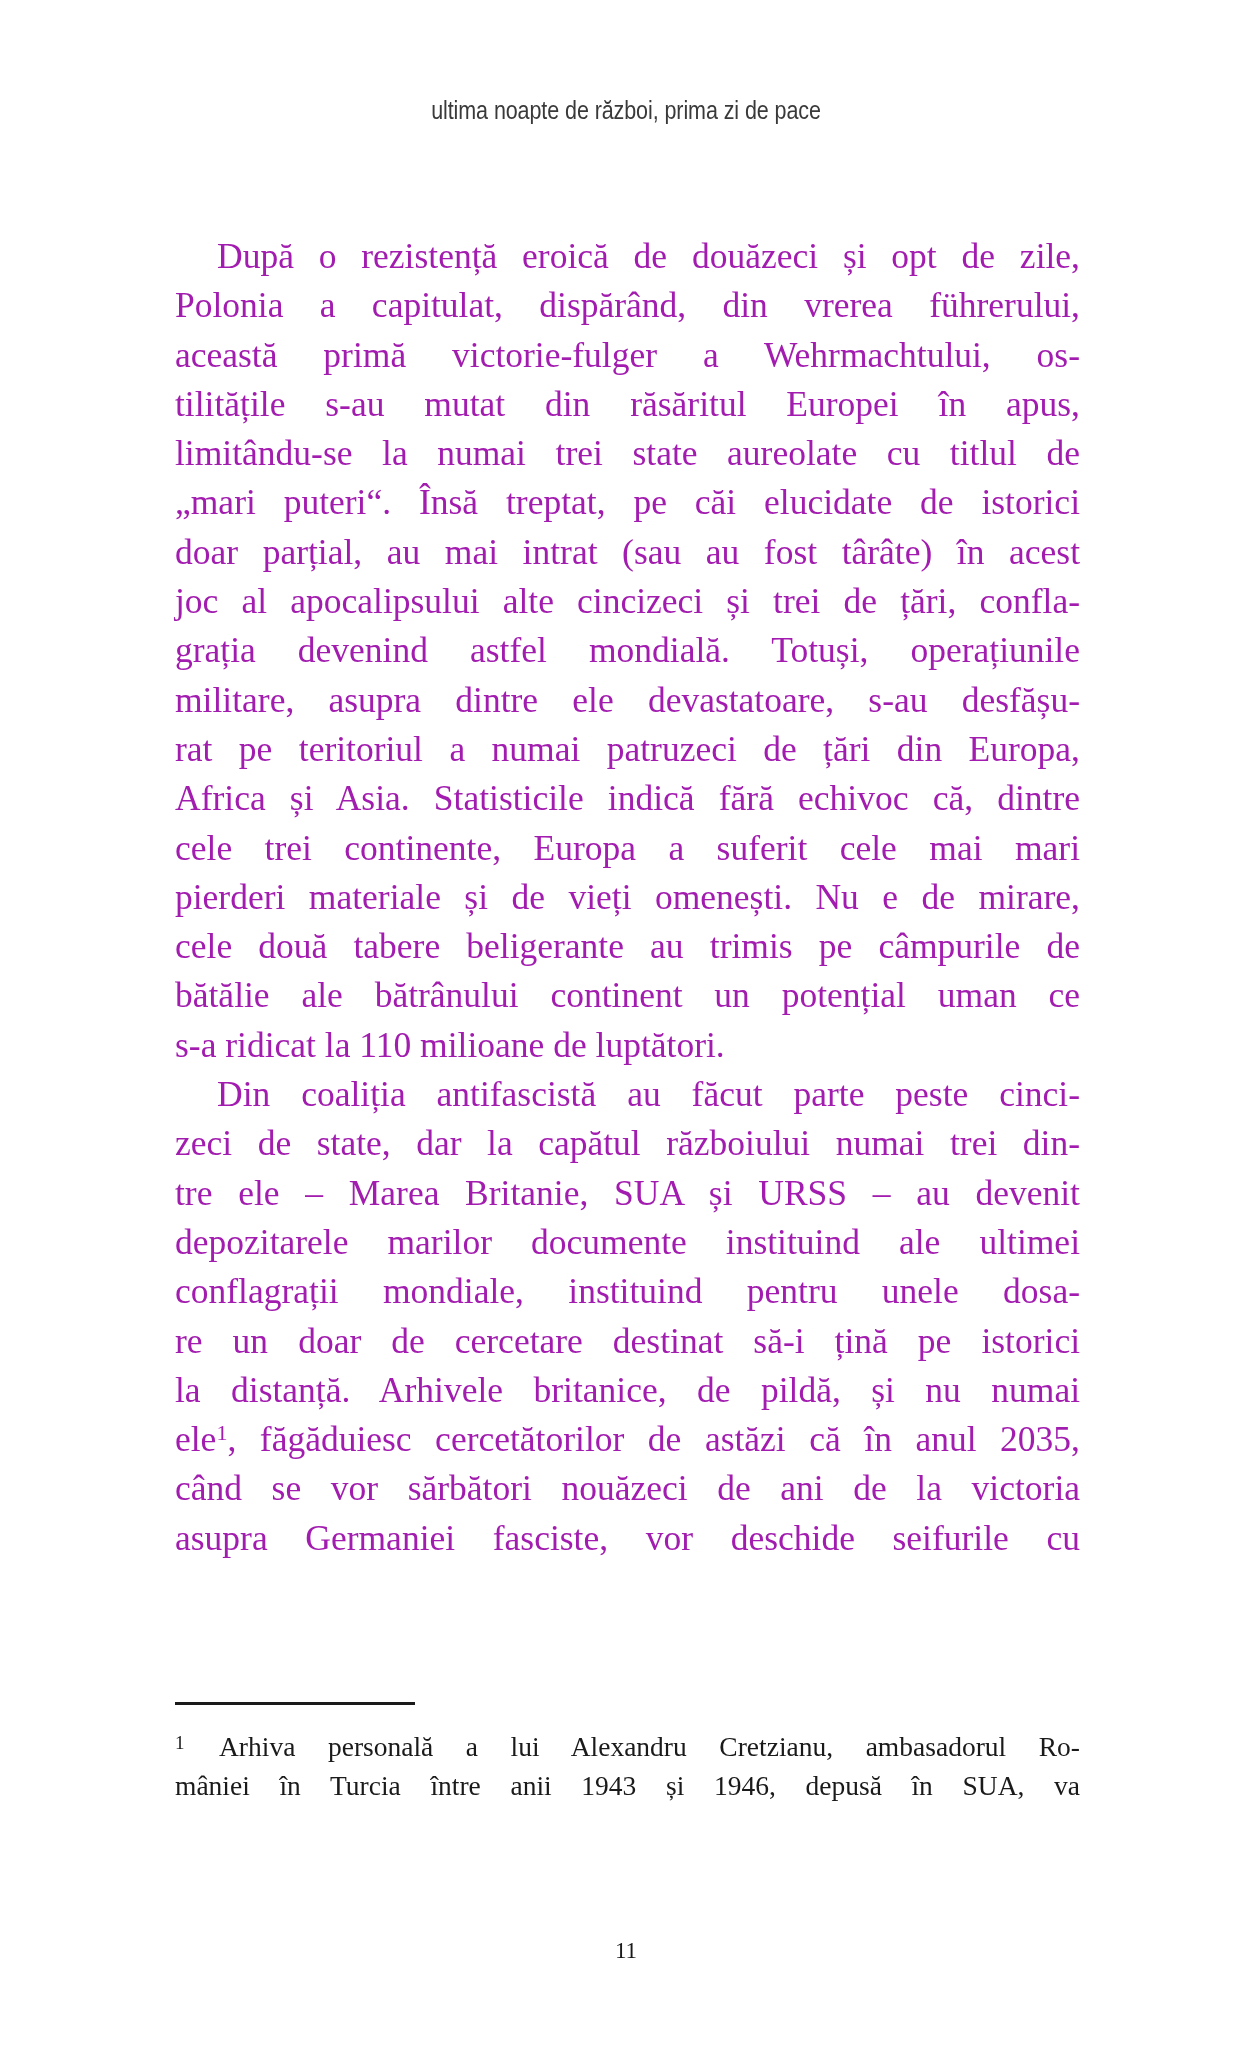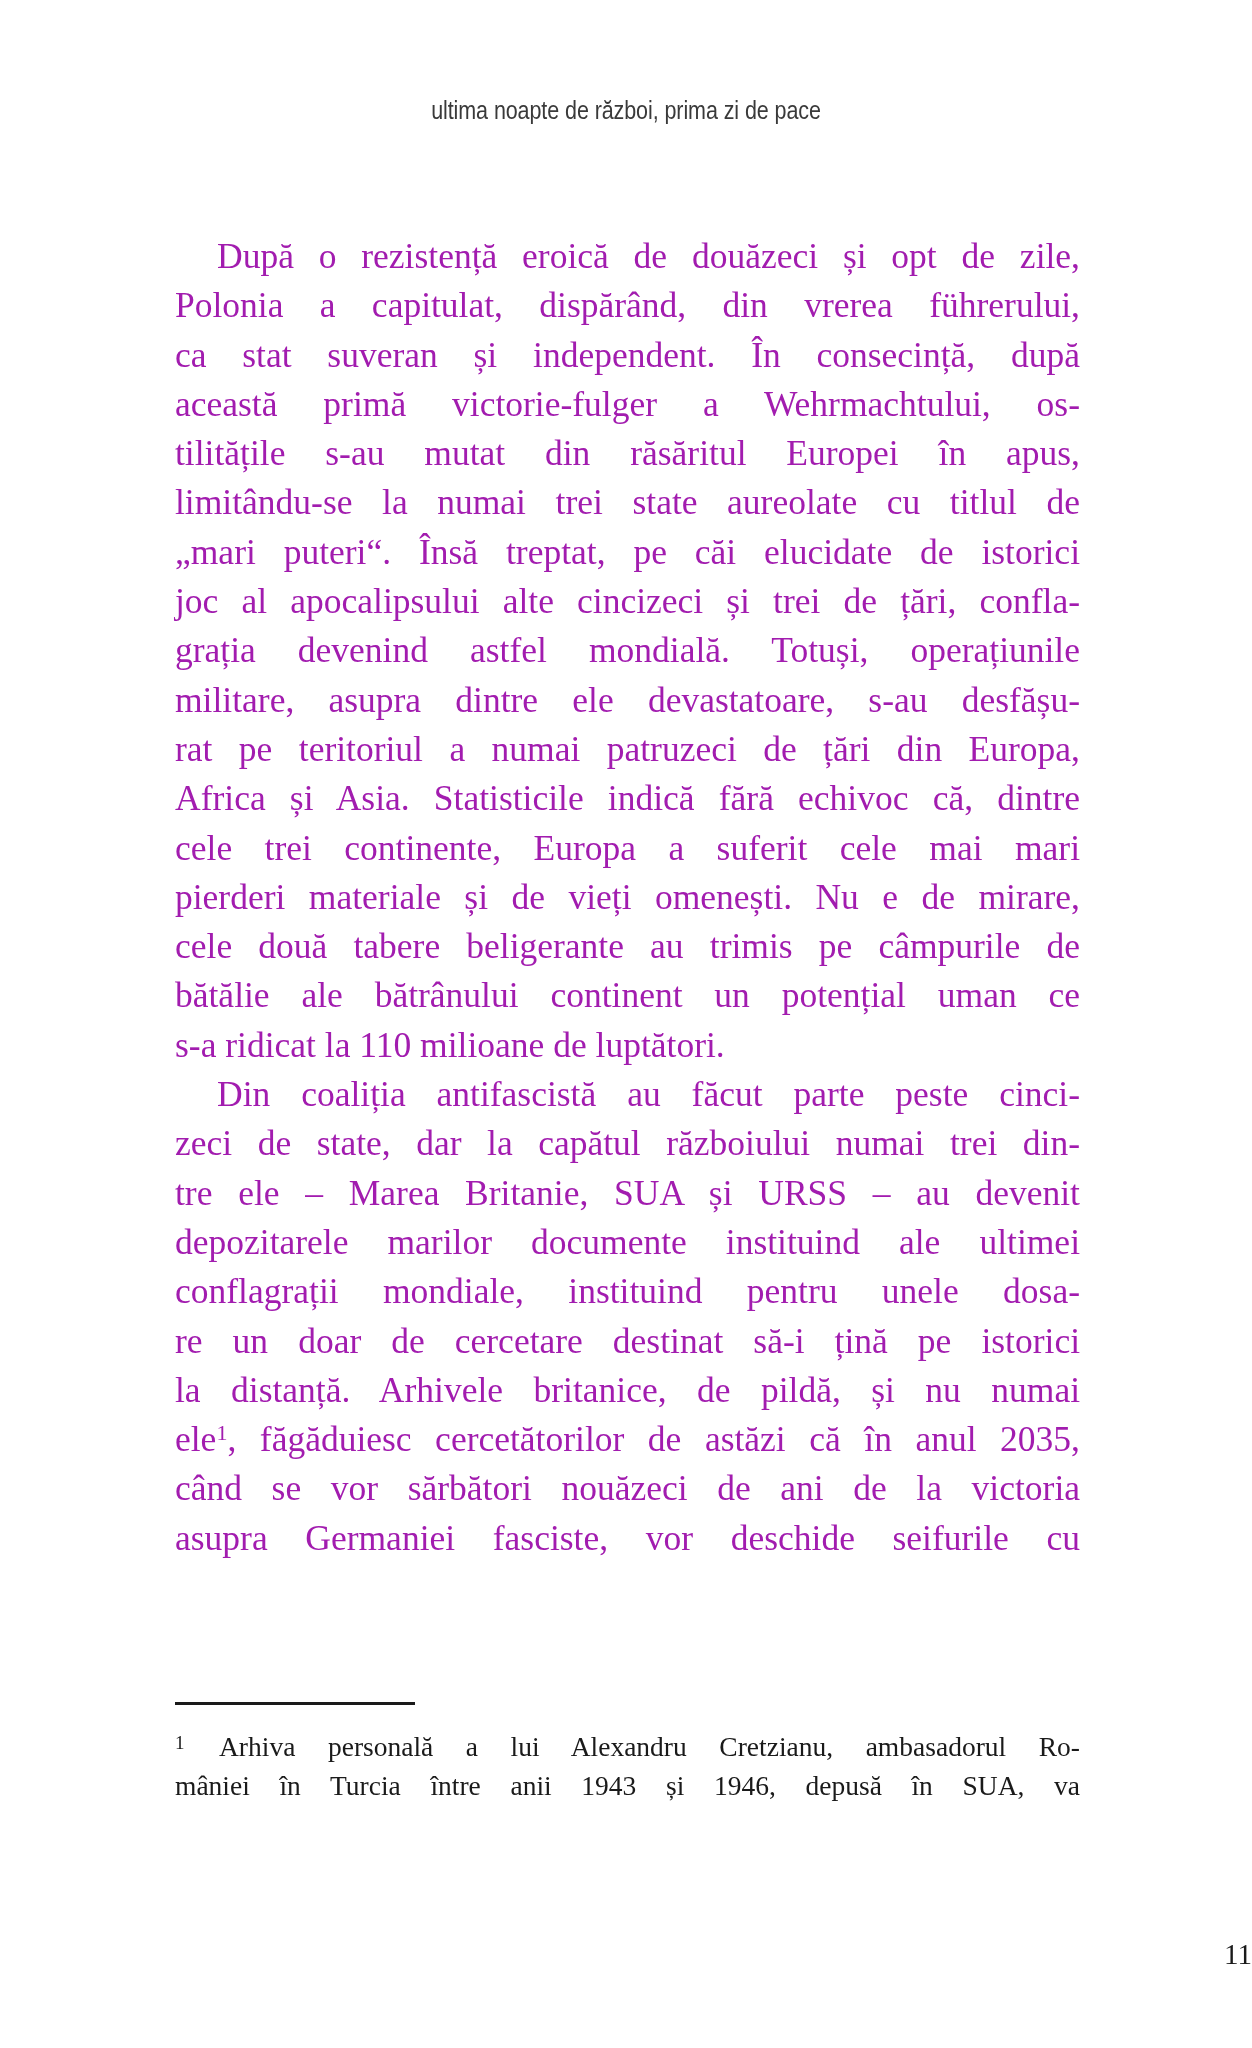--- a/index.html
+++ b/index.html
@@ -133,43 +133,43 @@
   .footnote-text em {
     font-style: italic;
   }
 
   
   .folio {
     position: absolute;
     left: 0;
     right: 0;
     top: 1938px;
-    text-align: right;
+    text-align: center;
     font-family: "Liberation Serif", "DejaVu Serif", serif;
-    font-size: 29px;
+    font-size: 23px;
     color: #1a1a1a;
   }
 </style>
 </head>
 <body>
 
 <div class="page">
 
   <div class="running-head">ultima noapte de război, prima zi de pace</div>
 
   <div class="textblock">
 
     <p>
       <span class="ln indent">După o rezistență eroică de douăzeci și opt de zile,</span>
       <span class="ln">Polonia a capitulat, dispărând, din vrerea führerului,</span>
-      <span class="ln">ca stat suveran și independent. În consecință, după</span>
       <span class="ln">această primă victorie-fulger a Wehrmachtului, os-</span>
       <span class="ln">tilitățile s-au mutat din răsăritul Europei în apus,</span>
       <span class="ln">limitându-se la numai trei state aureolate cu titlul de</span>
       <span class="ln">„mari puteri“. Însă treptat, pe căi elucidate de istorici</span>
+      <span class="ln">doar parțial, au mai intrat (sau au fost târâte) în acest</span>
       <span class="ln">joc al apocalipsului alte cincizeci și trei de țări, confla-</span>
       <span class="ln">grația devenind astfel mondială. Totuși, operațiunile</span>
       <span class="ln">militare, asupra dintre ele devastatoare, s-au desfășu-</span>
       <span class="ln">rat pe teritoriul a numai patruzeci de țări din Europa,</span>
       <span class="ln">Africa și Asia. Statisticile indică fără echivoc că, dintre</span>
       <span class="ln">cele trei continente, Europa a suferit cele mai mari</span>
       <span class="ln">pierderi materiale și de vieți omenești. Nu e de mirare,</span>
       <span class="ln">cele două tabere beligerante au trimis pe câmpurile de</span>
       <span class="ln">bătălie ale bătrânului continent un potențial uman ce</span>
       <span class="ln last">s-a ridicat la 110 milioane de luptători.</span>

